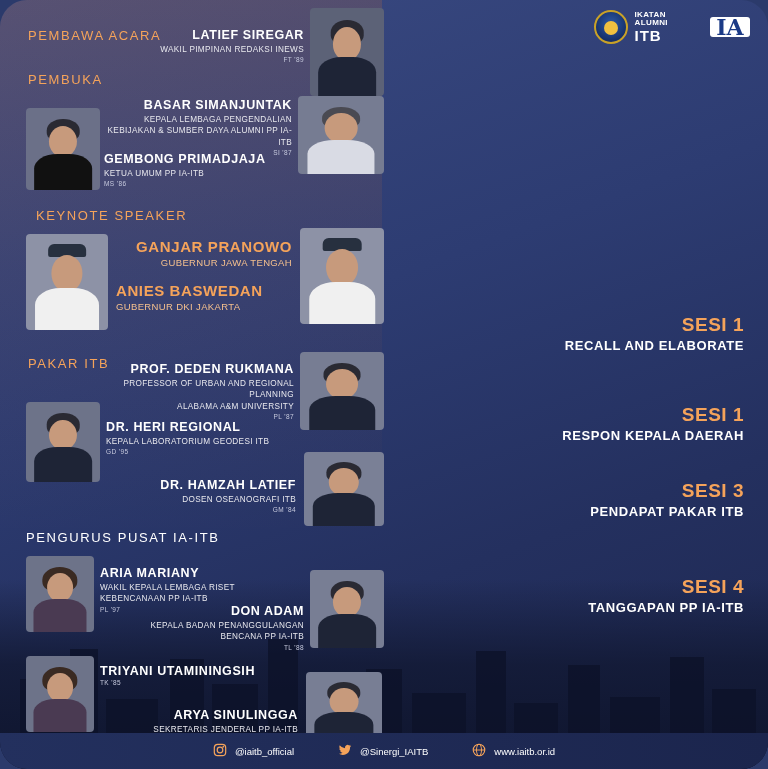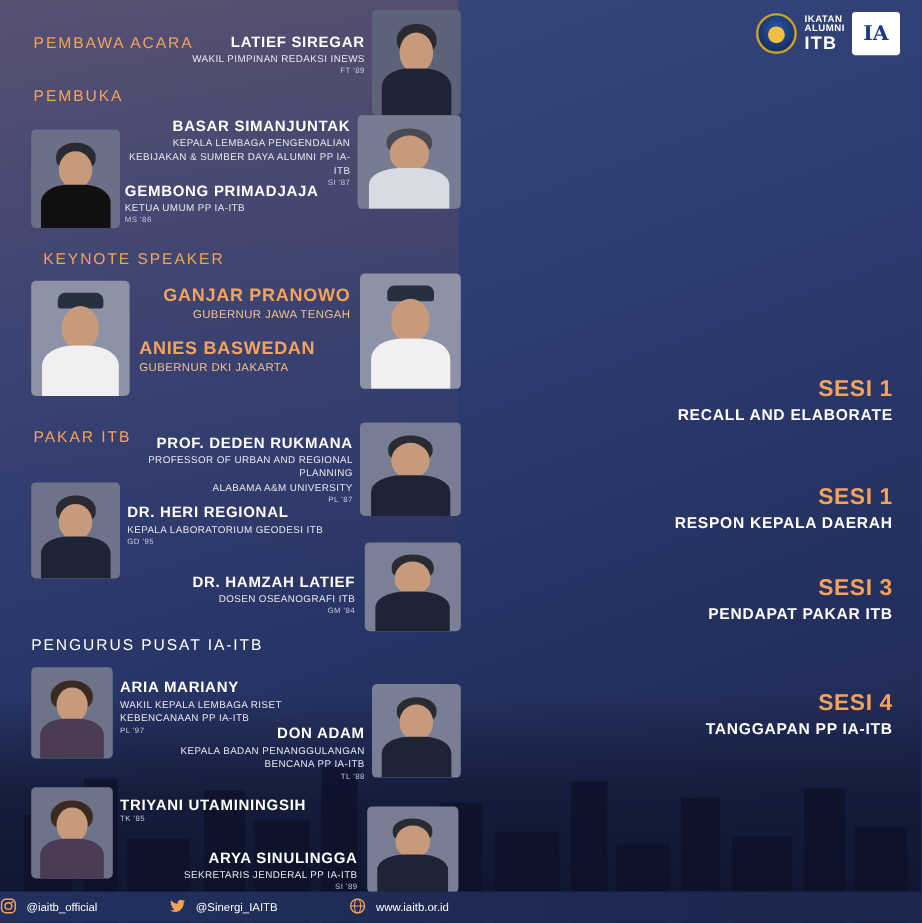--- a/index.html
+++ b/index.html
@@ -8,20 +8,21 @@
     font-family: "Liberation Sans", sans-serif;
     background: #2b3a6b;
     overflow: hidden;
     position: relative;
   }
   .poster {
     position: relative;
     width: 768px; height: 769px;
     background: linear-gradient(160deg, #3a4a82 0%, #2d3c72 40%, #24305f 70%, #1d2750 100%);
     overflow: hidden;
+    border-radius: 27px;
   }
   
   .skyline {
     position: absolute; left: 0; bottom: 0; width: 100%; height: 190px;
     background: linear-gradient(180deg, rgba(20,28,58,0) 0%, rgba(18,25,52,0.85) 45%, rgba(14,20,44,0.97) 100%);
     z-index: 1;
   }
   .skyline-bar { position:absolute; bottom:0; background: rgba(12,18,40,0.75); }
   .orange-accent {
     position: absolute; left: 0; top: 0; width: 382px; height: 769px;
@@ -81,44 +82,45 @@
   .sesi-title {
     position:absolute; right: 24px; color:#f5a35a; font-weight:bold; font-size: 19px; letter-spacing:.5px;
   }
   .sesi-sub {
     position:absolute; right: 24px; color:#ffffff; font-size: 13px; font-weight:bold; letter-spacing:.6px;
   }
   .ico {
     width:16px; height:16px; flex:0 0 16px; display:inline-block;
   }
   .footer-bar {
-    position:absolute; left:0; bottom:0; width:100%; height:26px;
+    position:absolute; left:0; bottom:0; width:100%; height:36px;
     background: linear-gradient(90deg,#23305e 0%, #1b254d 100%);
-    display:flex; align-items:center; gap:60px;
+    display:flex; align-items:center; justify-content:center; gap:44px;
     z-index: 8;
   }
   .footer-item { display:flex; align-items:center; gap:6px; color:#ffffff; font-size:9.5px; }
   .logo-box {
     position:absolute; right: 18px; top: 10px; display:flex; align-items:center; gap:6px; z-index:9;
   }
   .logo-seal {
     width: 34px; height: 34px; border-radius: 50%;
     background: radial-gradient(circle at 50% 40%, #2e5aa8, #16306a 70%);
     border: 2px solid #c9a227; position:relative;
   }
   .logo-seal:after{
     content:""; position:absolute; left:50%; top:52%; transform:translate(-50%,-50%);
     width:14px;height:14px;border-radius:50%;background:#f0c040;
   }
   .logo-text { color:#fff; font-size:8px; line-height:1.05; font-weight:bold; letter-spacing:.4px;}
   .logo-text .big { font-size:15px; letter-spacing:1px;}
   .logo-ia {
-    width:40px;height:36px;background:#ffffff;border-radius:3px;color:#1b3a86;
-    font-weight:bold;font-size:17px;display:flex;align-items:center;justify-content:center;
+    width:40px;height:20px;background:#ffffff;border-radius:3px;color:#1b3a86;
+    font-weight:bold;font-size:22px;display:flex;align-items:center;justify-content:center;
     font-family:"DejaVu Serif", serif;
+    margin-left:36px;
   }
 </style>
 </head>
 <body>
 
 <div class="poster">
 
   <div class="orange-accent"></div>
   <div class="skyline">
     <div class="skyline-bar" style="left:20px;width:40px;height:90px;"></div>

